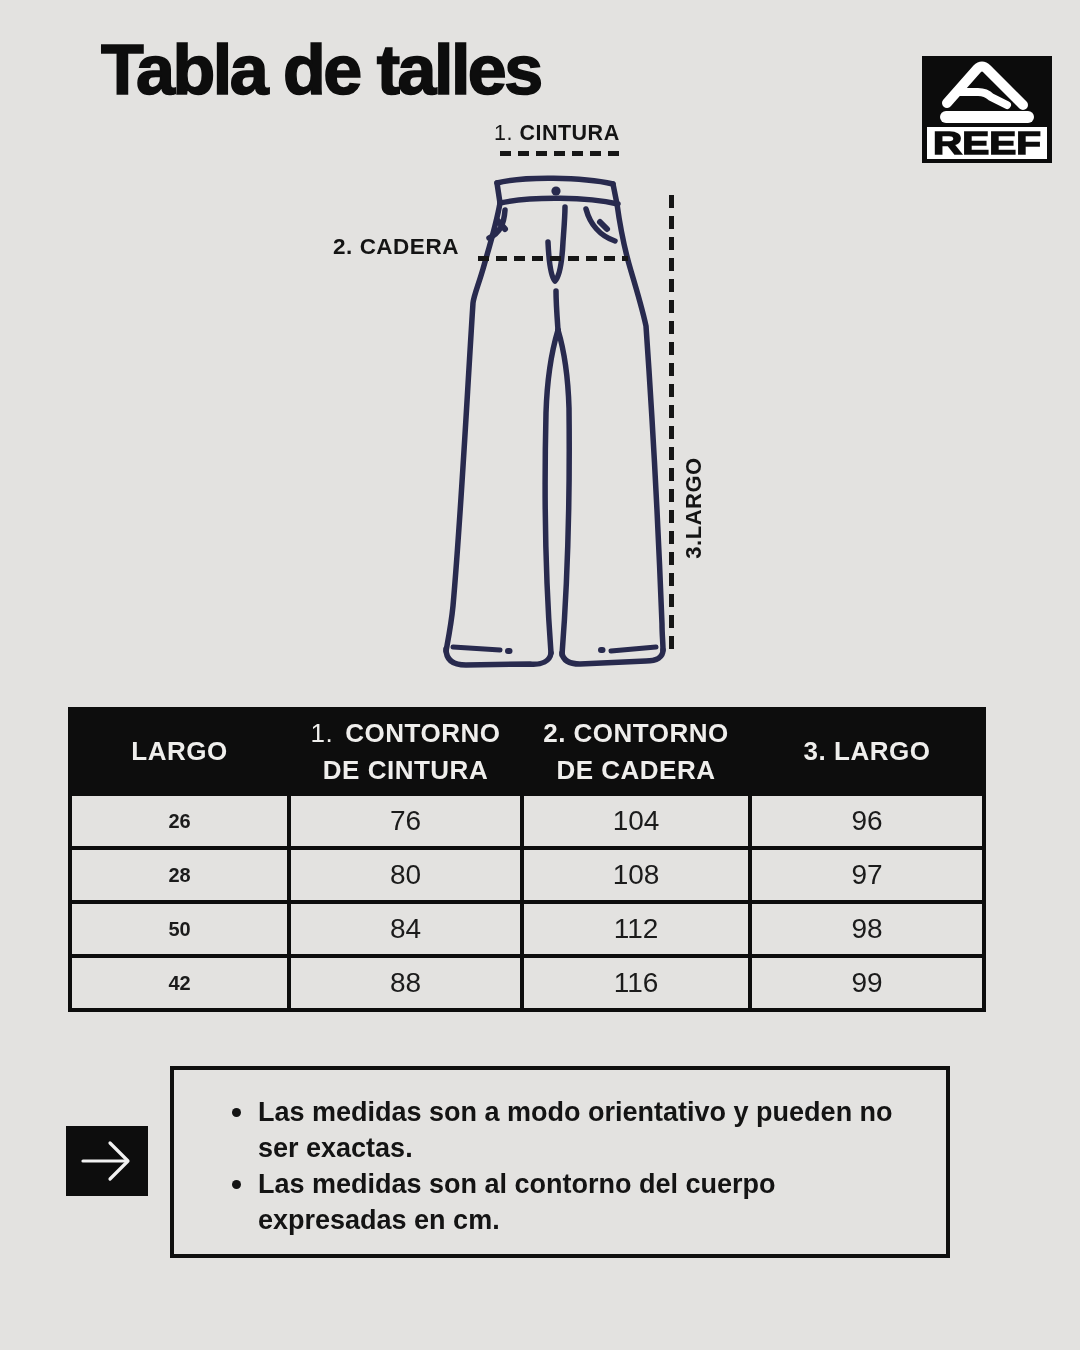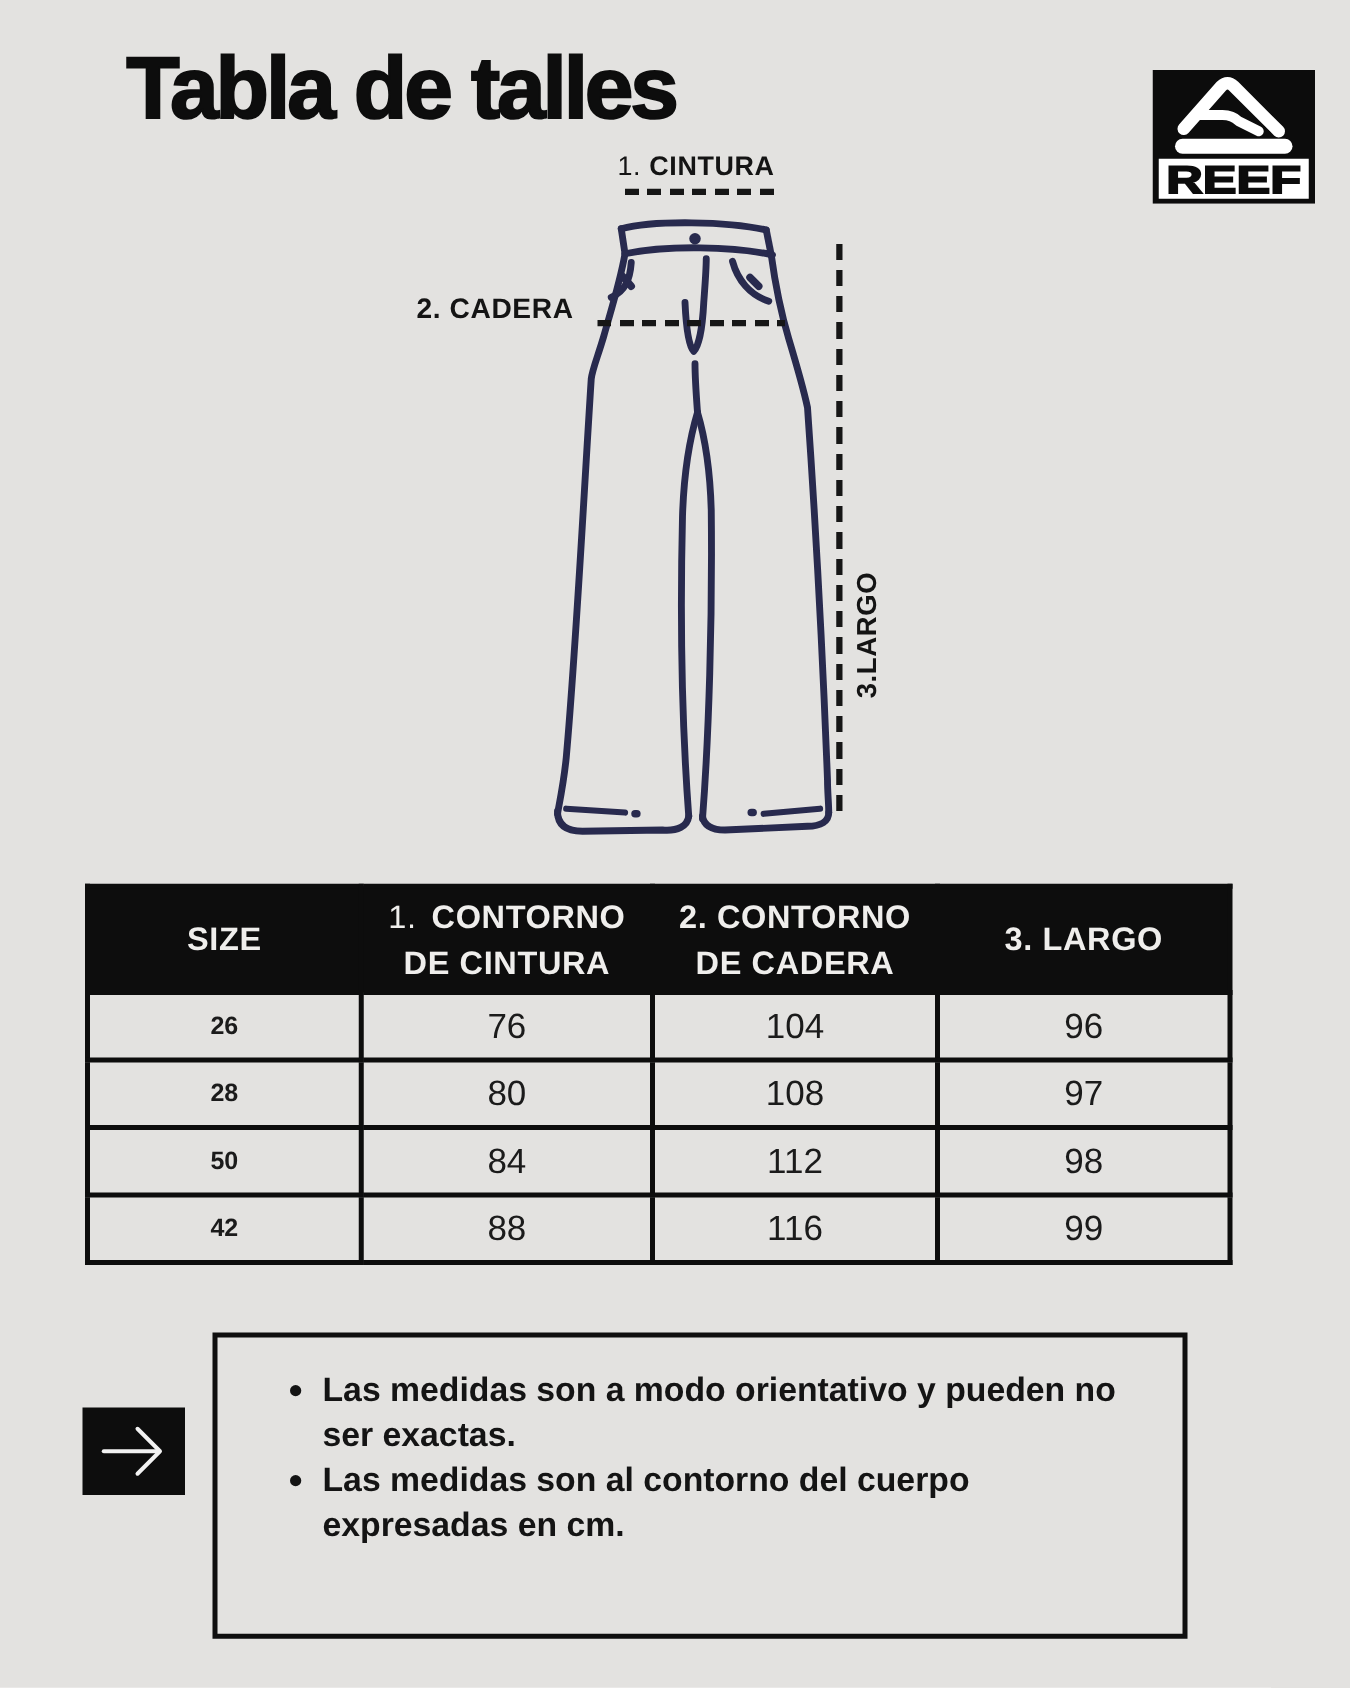--- a/index.html
+++ b/index.html
@@ -55,21 +55,21 @@
     height:81px;background:#0d0d0d;color:#efeeec;
     font-size:26px;font-weight:700;letter-spacing:.5px;line-height:37px;
   }
   .size-table thead .num{font-weight:400;margin-right:12px;}
   .size-table tbody td{
     height:50px;background:#e3e2e0;font-size:28px;font-weight:400;color:#1b1b1b;
   }
   .size-table tbody td.size-col{font-weight:700;font-size:20px;}
   
   .note-box{
-    position:absolute;left:170px;top:1066px;width:780px;height:245px;
+    position:absolute;left:170px;top:1066px;width:780px;height:192px;
     border:4px solid #0f0f0f;box-sizing:border-box;
     padding:24px 36px 0 56px;
   }
   .note-list{margin:0;padding:0;list-style:none;}
   .note-list li{
     position:relative;padding-left:28px;
     font-size:27px;font-weight:700;line-height:36px;color:#141414;
   }
   .note-list li::before{
     content:"";position:absolute;left:2px;top:14px;
@@ -140,21 +140,21 @@
 
   <table class="size-table">
     <colgroup>
         <col class="c1">
         <col class="c2">
         <col class="c3">
         <col class="c4">
       </colgroup>
     <thead>
       <tr>
-        <th>SIZE</th>
+        <th>LARGO</th>
         <th>
           <div><span class="num">1.</span><span>CONTORNO</span></div>
           <div>DE CINTURA</div>
         </th>
         <th>
           <div>2. CONTORNO</div>
           <div>DE CADERA</div>
         </th>
         <th>3. LARGO</th>
       </tr>

